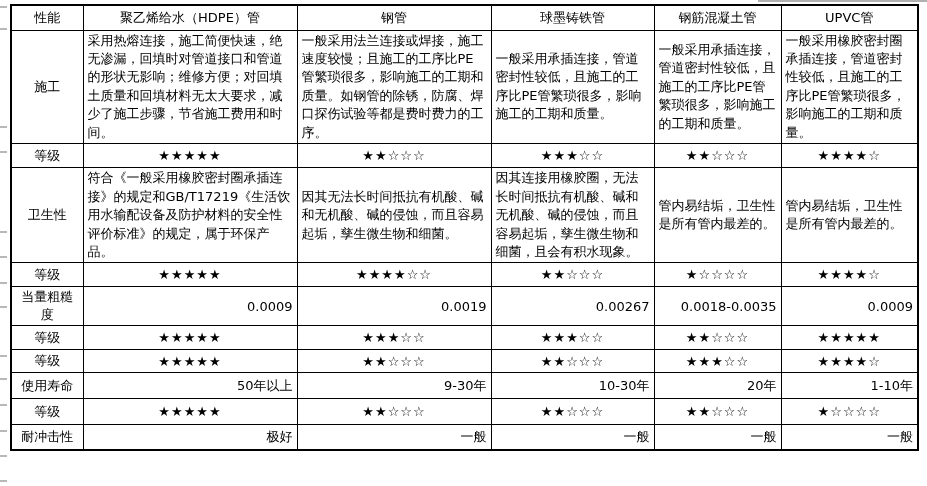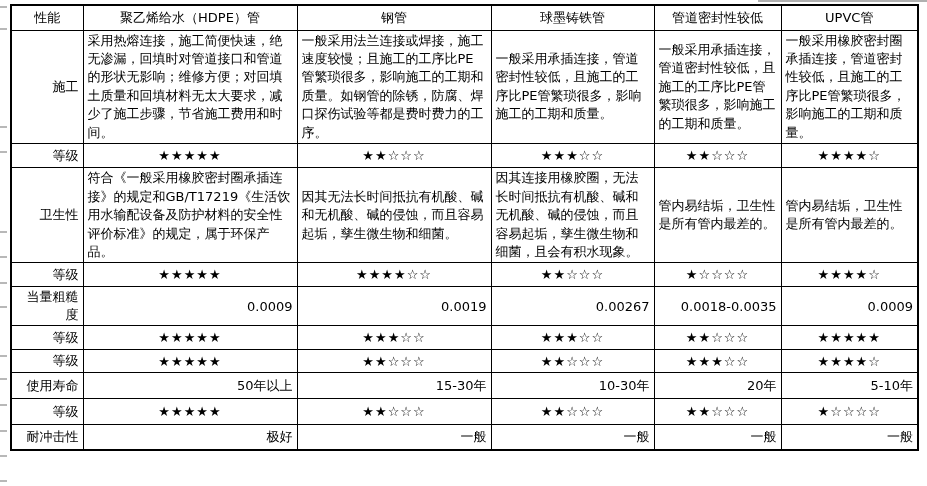--- a/index.html
+++ b/index.html
@@ -44,21 +44,21 @@
   }
   table.cmp td, table.cmp th {
     border: 1px solid #000000;
     font-weight: normal;
     font-size: 13px;
     padding: 1px 4px;
     vertical-align: middle;
     overflow: hidden;
   }
   th.hdr { text-align: center; font-size: 13.5px; }
-  td.lbl { text-align: right; font-size: 13px; padding: 1px 1px; margin-top: 16px; }
+  td.lbl { text-align: center; font-size: 13px; padding: 1px 1px; margin-top: 16px; }
   td.para { text-align: left; line-height: 1.42; }
   td.ctr { text-align: right; }
   td.stars {
     text-align: center;
     font-size: 15px;
     letter-spacing: 1px;
     padding: 0 2px;
   }
   tr.r-head   { height: 25px; }
   tr.r-big1   { height: 97px; }
@@ -100,21 +100,21 @@
       <col style="width:127px">
       <col style="width:137px">
     </colgroup>
 
     <tbody>
         <tr class="r-head">
       <th class="hdr">性能</th>
       <th class="hdr">聚乙烯给水（HDPE）管</th>
       <th class="hdr">钢管</th>
       <th class="hdr">球墨铸铁管</th>
-      <th class="hdr">管道密封性较低</th>
+      <th class="hdr">钢筋混凝土管</th>
       <th class="hdr">UPVC管</th>
     </tr>
 
     <tr class="r-big1">
       <td class="lbl">施工</td>
       <td class="para">采用热熔连接，施工简便快速，绝无渗漏，回填时对管道接口和管道的形状无影响；维修方便；对回填土质量和回填材料无太大要求，减少了施工步骤，节省施工费用和时间。</td>
       <td class="para">一般采用法兰连接或焊接，施工速度较慢；且施工的工序比PE管繁琐很多，影响施工的工期和质量。如钢管的除锈，防腐、焊口探伤试验等都是费时费力的工序。</td>
       <td class="para">一般采用承插连接，管道密封性较低，且施工的工序比PE管繁琐很多，影响施工的工期和质量。</td>
       <td class="para">一般采用承插连接，管道密封性较低，且施工的工序比PE管繁琐很多，影响施工的工期和质量。</td>
       <td class="para">一般采用橡胶密封圈承插连接，管道密封性较低，且施工的工序比PE管繁琐很多，影响施工的工期和质量。</td>
@@ -171,24 +171,24 @@
       <td class="stars">★★★★★</td>
       <td class="stars">★★☆☆☆</td>
       <td class="stars">★★☆☆☆</td>
       <td class="stars">★★★☆☆</td>
       <td class="stars">★★★★☆</td>
     </tr>
 
     <tr class="r-val">
       <td class="lbl">使用寿命</td>
       <td class="ctr">50年以上</td>
-      <td class="ctr">15-30年</td>
+      <td class="ctr">9-30年</td>
       <td class="ctr">10-30年</td>
       <td class="ctr">20年</td>
-      <td class="ctr">5-10年</td>
+      <td class="ctr">1-10年</td>
     </tr>
 
     <tr class="r-val">
       <td class="lbl">等级</td>
       <td class="stars">★★★★★</td>
       <td class="stars">★★☆☆☆</td>
       <td class="stars">★★☆☆☆</td>
       <td class="stars">★★☆☆☆</td>
       <td class="stars">★☆☆☆☆</td>
     </tr>

